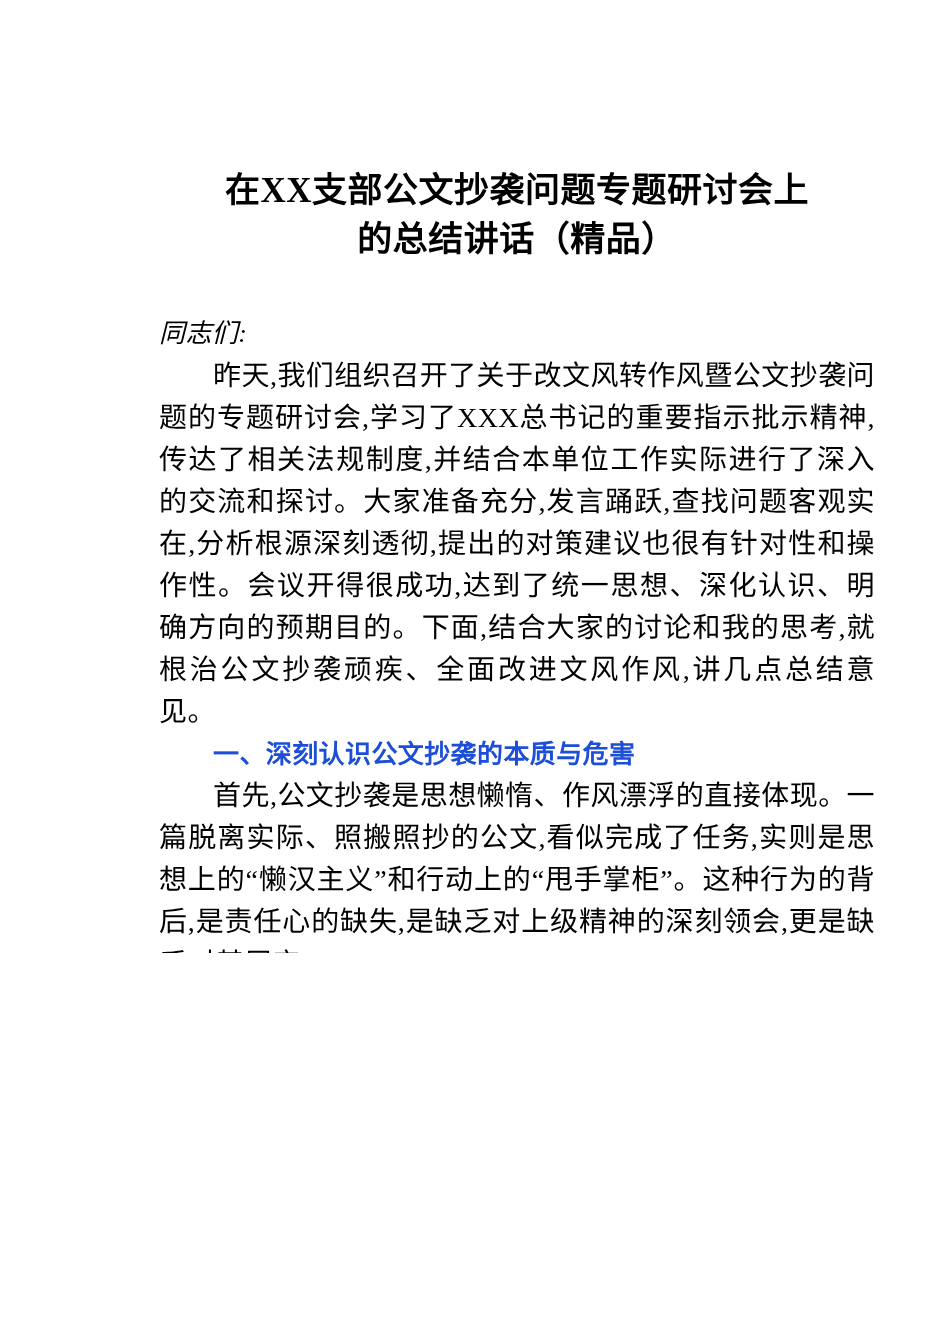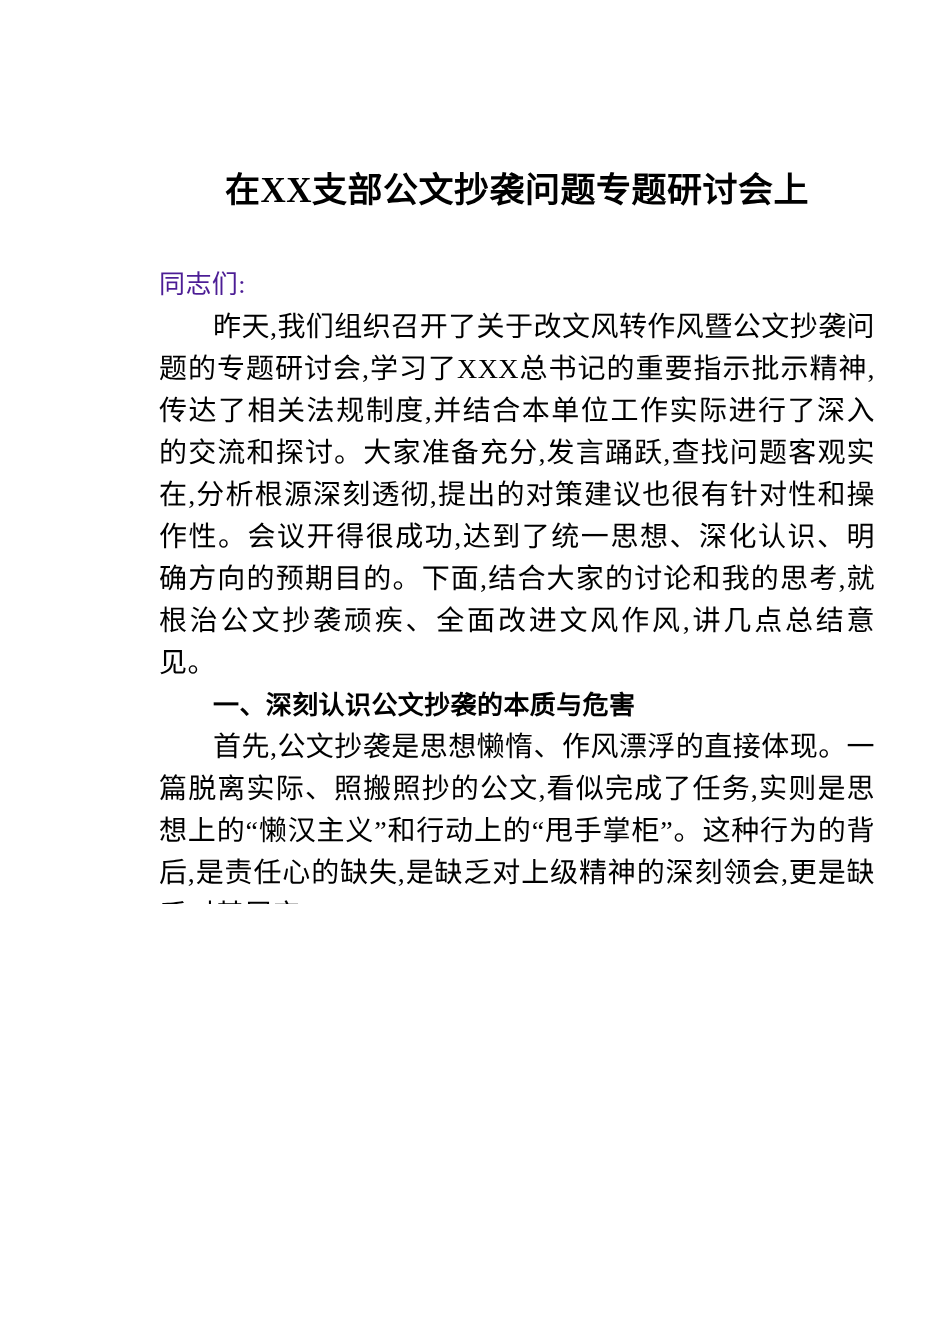--- a/index.html
+++ b/index.html
@@ -44,23 +44,24 @@
     white-space: nowrap;
   }
 
   
   .salutation {
     margin: 0;
     padding-top: 49px;
     font-family: "Liberation Serif", "DejaVu Serif", serif;
     font-size: 26px;
     line-height: 42px;
-    color: #4c1d95;
+    color: #000000;
     text-align: left;
     letter-spacing: 0.4px;
+    font-style: italic;
   }
 
   
   .para {
     margin: 0;
     padding: 0;
     font-family: "Liberation Serif", "DejaVu Serif", serif;
     font-size: 28px;
     line-height: 42px;
     color: #000000;
@@ -78,33 +79,34 @@
   }
 
   
   .section-heading {
     margin: 0;
     padding: 0;
     font-family: "Liberation Sans", "DejaVu Sans", sans-serif;
     font-weight: 700;
     font-size: 26px;
     line-height: 42px;
-    color: #000000;
+    color: #1d4ed8;
     text-indent: 54px;
     letter-spacing: 0.4px;
   }
 </style>
 </head>
 <body>
 
 <div class="page">
   <div class="content">
 
     <h1 class="doc-title">
       <span class="tline">在XX支部公文抄袭问题专题研讨会上</span>
+      <span class="tline">的总结讲话（精品）</span>
     </h1>
 
     <p class="salutation">同志们:</p>
 
     <p class="para">昨天,我们组织召开了关于改文风转作风暨公文抄袭问题的专题研讨会,学习了XXX总书记的重要指示批示精神,传达了相关法规制度,并结合本单位工作实际进行了深入的交流和探讨。大家准备充分,发言踊跃,查找问题客观实在,分析根源深刻透彻,提出的对策建议也很有针对性和操作性。会议开得很成功,达到了统一思想、深化认识、明确方向的预期目的。下面,结合大家的讨论和我的思考,就根治公文抄袭顽疾、全面改进文风作风,讲几点总结意见。</p>
 
     <h2 class="section-heading">一、深刻认识公文抄袭的本质与危害</h2>
 
 
     <p class="para para-clipped">首先,公文抄袭是思想懒惰、作风漂浮的直接体现。一篇脱离实际、照搬照抄的公文,看似完成了任务,实则是思想上的“懒汉主义”和行动上的“甩手掌柜”。这种行为的背后,是责任心的缺失,是缺乏对上级精神的深刻领会,更是缺乏对基层实</p>

